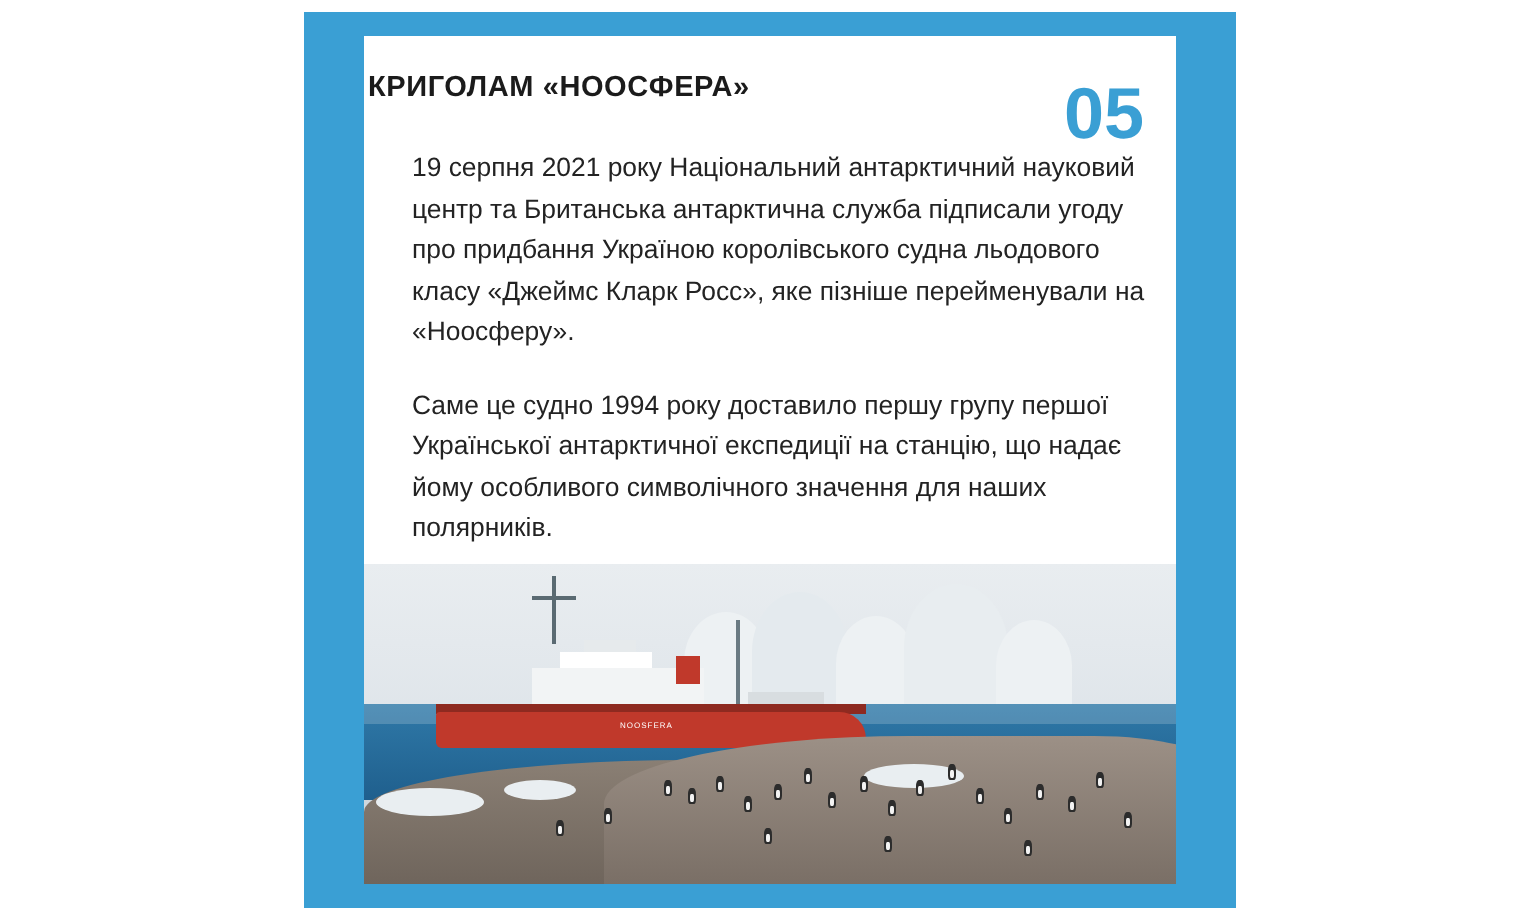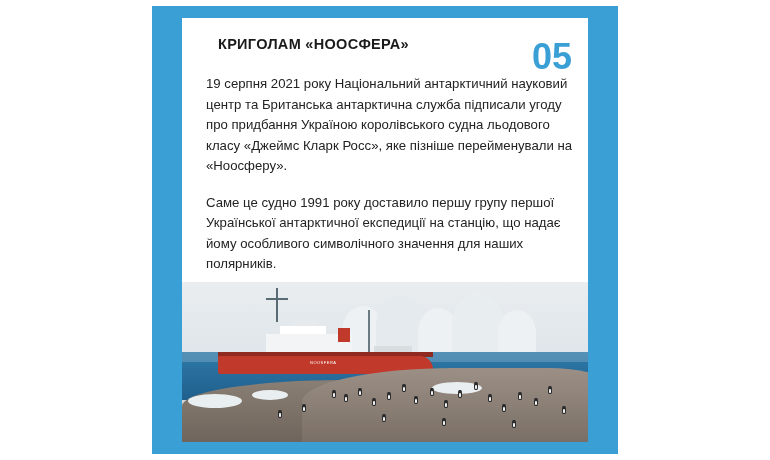--- a/index.html
+++ b/index.html
@@ -42,21 +42,21 @@
     overflow: hidden;
   }
 
   
   .header {
     position: relative;
     height: 52px;
     background: #ffffff;
     display: flex;
     align-items: center;
-    padding-left: 36px;
+    padding-left: 2px;
     box-sizing: border-box;
   }
   .header-title {
     font-size: 14.5px;
     font-weight: bold;
     letter-spacing: 0.3px;
     color: #1b1b1b;
     white-space: nowrap;
   }
   .header-number {
@@ -322,21 +322,21 @@
   <div class="card-frame">
     <div class="card-inner">
 
       <div class="header">
         <div class="header-title">КРИГОЛАМ «НООСФЕРА»</div>
         <div class="header-number">05</div>
       </div>
 
       <div class="body-text">
         <p class="para">19 серпня 2021 року Національний антарктичний науковий центр та Британська антарктична служба підписали угоду про придбання Україною королівського судна льодового класу «Джеймс Кларк Росс», яке пізніше перейменували на «Ноосферу».</p>
-        <p class="para">Саме це судно 1991 року доставило першу групу першої Української антарктичної експедиції на станцію, що надає йому особливого символічного значення для наших полярників.</p>
+        <p class="para">Саме це судно 1994 року доставило першу групу першої Української антарктичної експедиції на станцію, що надає йому особливого символічного значення для наших полярників.</p>
       </div>
 
       <div class="photo">
         <div class="sky"></div>
 
         <div class="icebergs">
           <div class="berg b1"></div>
           <div class="berg b2"></div>
           <div class="berg b3"></div>
           <div class="berg b4"></div>

